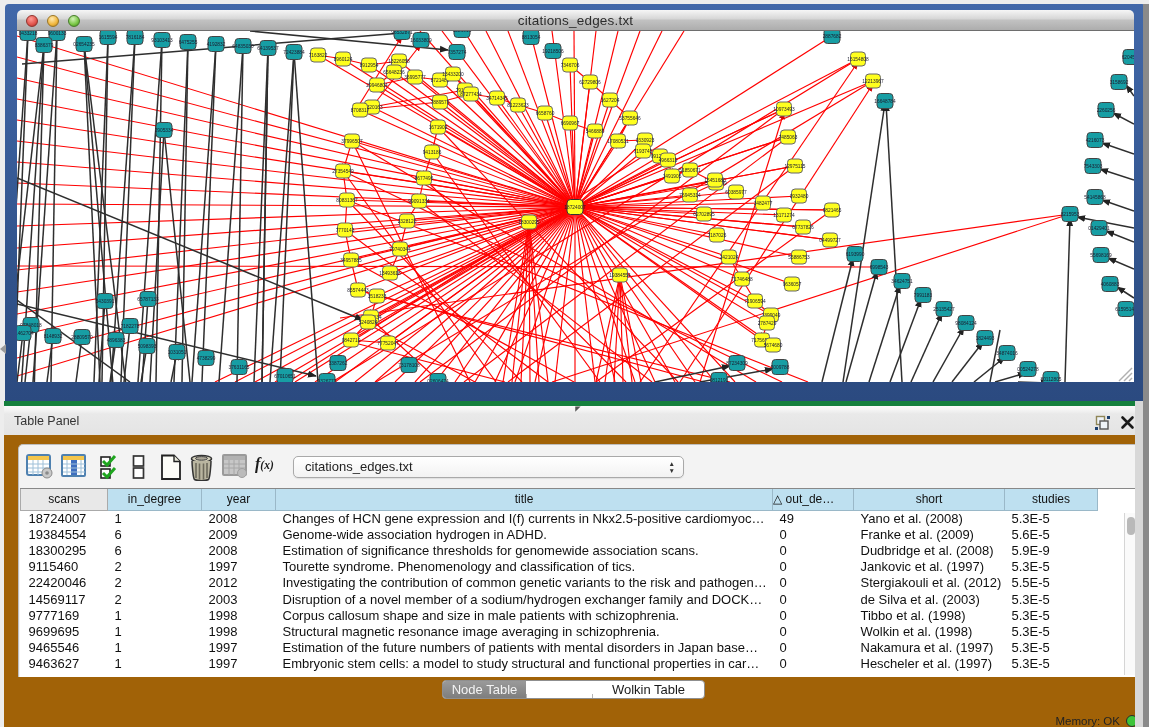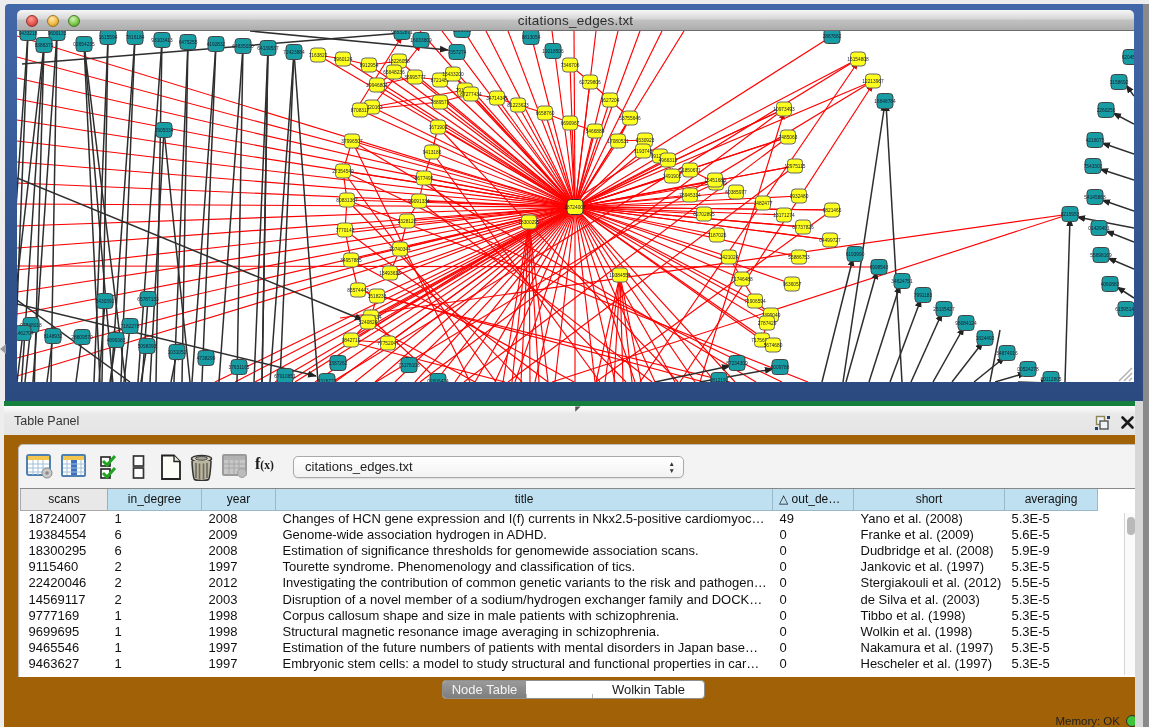--- a/index.html
+++ b/index.html
@@ -972,34 +972,34 @@
           <ellipse cx="12.5" cy="4.4" rx="6" ry="1.8" fill="#aaa697" stroke="#444"></ellipse>
           <path d="M3 7 C3 10 4 24 5.5 25.5 C8 27 17 27 19.5 25.5 C21 24 22 10 22 7" fill="#b9b5a0" stroke="#333" stroke-width="1.5"></path>
           <path d="M7 9v15 M10.5 9.5v16 M14.5 9.5v16 M18 9v15" stroke="#6d6a5c" stroke-width="1.6"></path>
         </svg>
       <svg class="icon" style="left:203px;width:26px;height:25px" viewBox="0 0 26 25">
           <rect x="1" y="1" width="23" height="20" rx="1" fill="#c7c7c7" stroke="#9a9a9a" stroke-width="2"></rect>
           <rect x="2" y="2" width="21" height="4" fill="#b2b2b2"></rect>
           <path d="M2 10h21 M2 14h21 M7 6v15 M12 6v15 M17 6v15" stroke="#a6a6a6"></path>
           <circle cx="20" cy="19" r="4.5" fill="#bbb" stroke="#a0a0a0"></circle>
         </svg>
-      <div class="icon" style="left:236px;top:10px;font-size:16px;font-family:'Liberation Serif',serif;font-weight:bold;color:#1a1a1a;">f<span style="font-size:11.5px;">(x)</span></div>
+      <div class="icon" style="left:236px;top:10px;font-size:16px;font-style:italic;font-family:'Liberation Serif',serif;font-weight:bold;color:#1a1a1a;">f<span style="font-size:11.5px;">(x)</span></div>
       <div id="combo">citations_edges.txt<span class="arr">▲<br>▼</span></div>
     </div>
     <div id="tblwrap">
       <table>
         <tbody>
             <tr>
               <th class="c0">scans</th>
               <th class="c1">in_degree</th>
               <th class="c2">year</th>
               <th class="c3">title</th>
-              <th class="c4" style="text-align:left;padding-left:6px;">△ out_de…</th>
+              <th class="c4" style="text-align:left;">△ out_de…</th>
               <th class="c5">short</th>
-              <th class="c6">averaging</th>
+              <th class="c6">studies</th>
             </tr>
         <tr>
               <td class="c0">18724007</td>
               <td class="c1">1</td>
               <td class="c2">2008</td>
               <td class="c3">Changes of HCN gene expression and I(f) currents in Nkx2.5-positive cardiomyoc…</td>
               <td class="c4">49</td>
               <td class="c5">Yano et al. (2008)</td>
               <td class="c6">5.3E-5</td>
             </tr>

